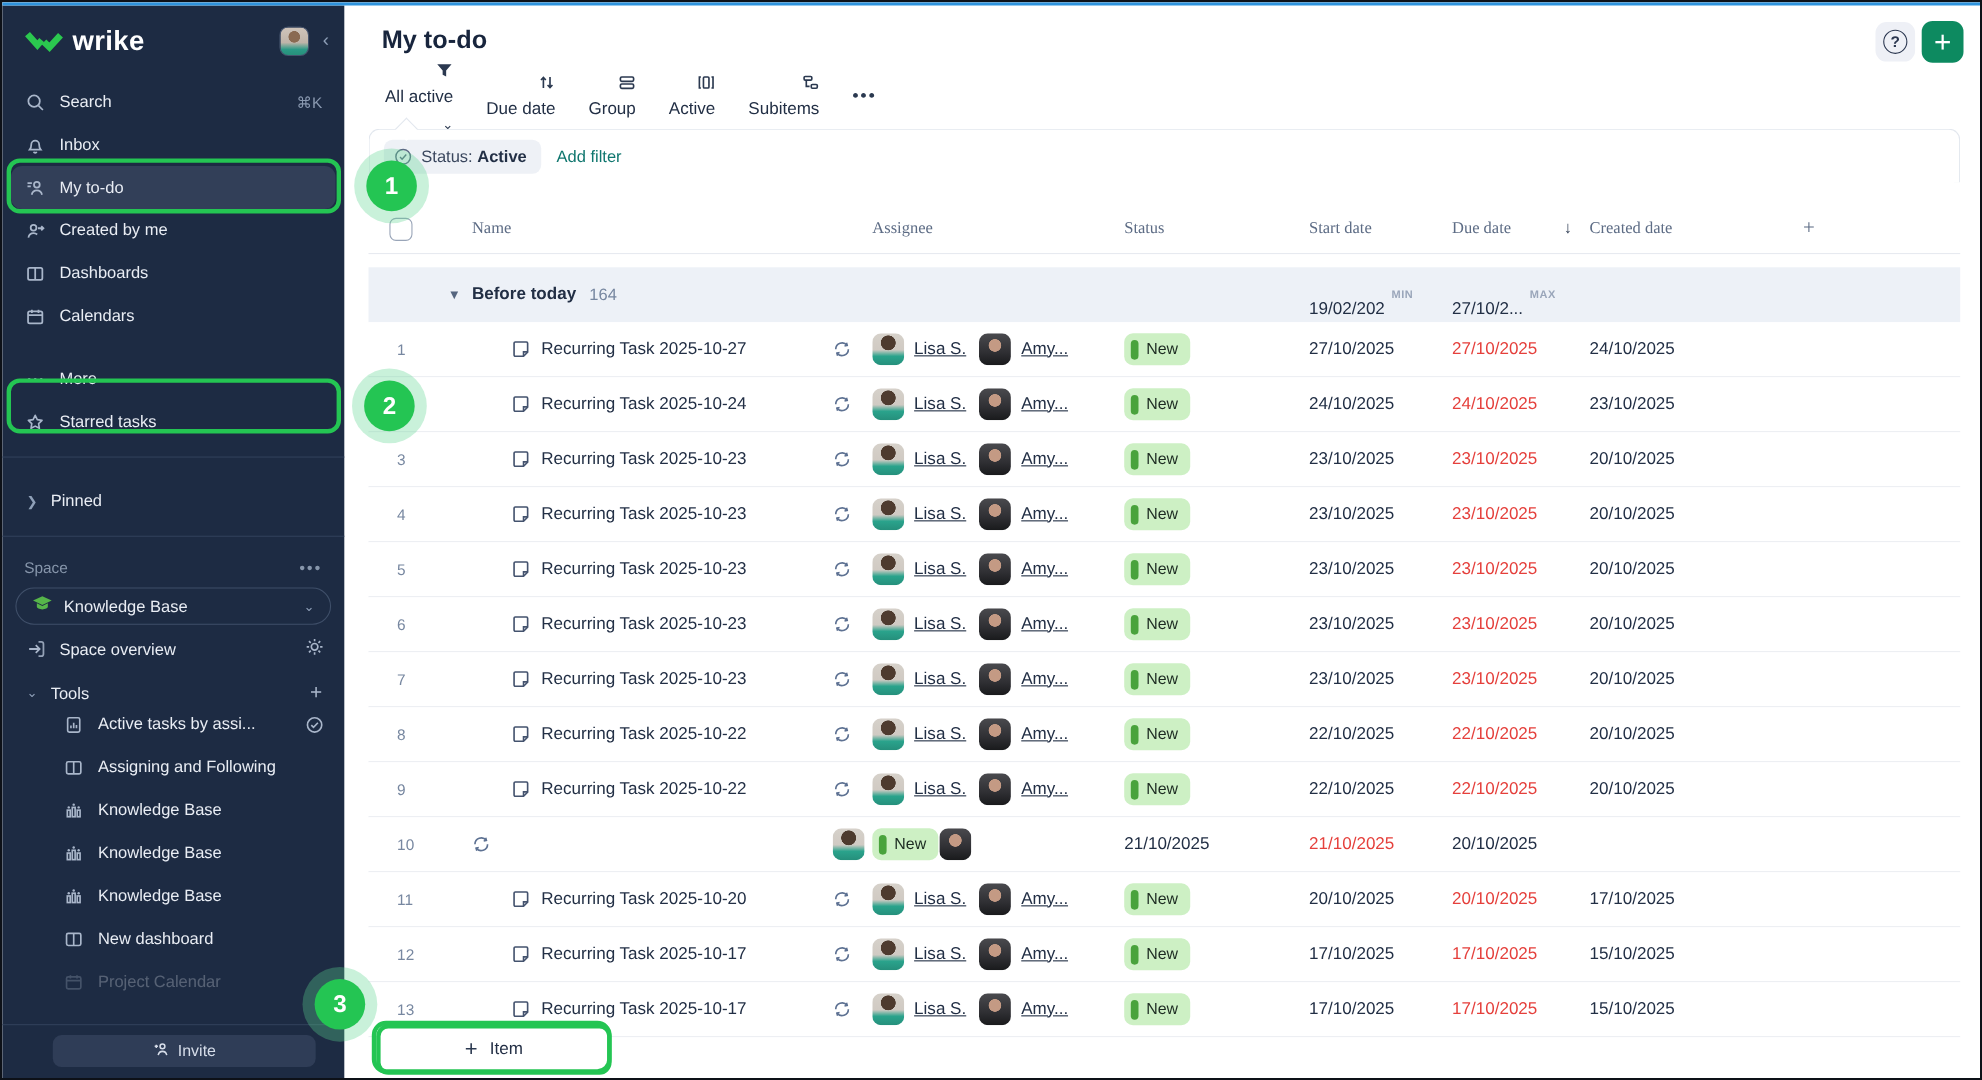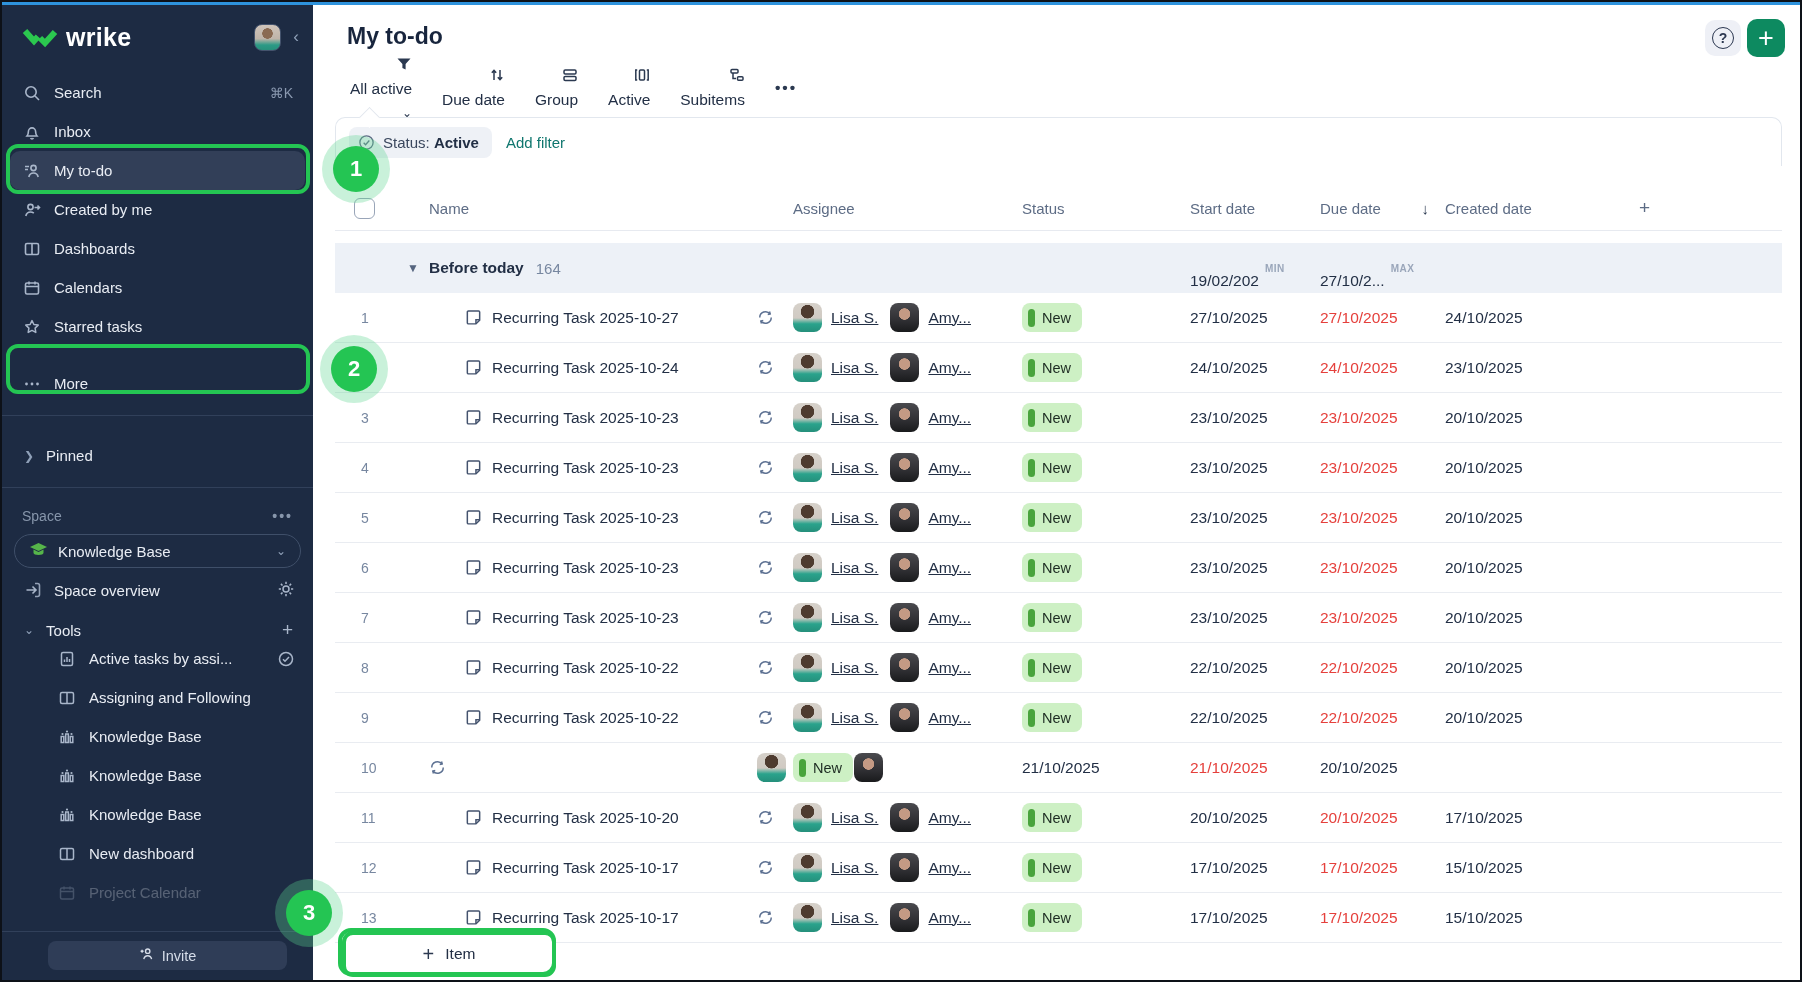--- a/index.html
+++ b/index.html
@@ -55,21 +55,21 @@
   .filter-panel{position:absolute;left:20px;right:18px;top:112px;height:49px;border:1px solid #e2e7ee;border-bottom:none;border-radius:10px 10px 0 0;background:#fff;}
   .notch{position:absolute;top:-8px;left:26px;width:15px;height:15px;background:#fff;border-left:1px solid #e2e7ee;border-top:1px solid #e2e7ee;transform:rotate(45deg);}
   .filter-inner{display:flex;align-items:center;height:100%;padding-left:13px;gap:14px;}
   .status-pill{display:flex;align-items:center;gap:8px;background:#eef1f6;border-radius:8px;height:31px;padding:0 13px 0 9px;font-size:15px;color:#3a475e;cursor:pointer;}
   .status-pill b{color:#222f45;font-weight:700;}
   .add-filter{color:#0f766e;font-size:15px;cursor:pointer;}
 
   
   .table{position:absolute;left:20px;right:18px;top:181px;bottom:0;}
   .grid{display:grid;grid-template-columns:94px 328px 36px 229px 168px 130px 125px 160px 1fr;align-items:center;}
-  .thead{height:45px;border-bottom:1px solid #e7eaf0;color:#5d6c85;font-size:15px;}
+  .thead{height:45px;border-bottom:1px solid #e7eaf0;color:#5d6c85;font-size:15px;font-family:Liberation Serif, serif;}
   .thead .c{display:flex;align-items:center;height:100%;}
   .cb{width:21px;height:21px;border:1.5px solid #99a5b8;border-radius:6px;margin-left:19px;background:#fff;cursor:pointer;}
   .col-plus{color:#5d6c85;font-size:19px;padding-left:34px;cursor:pointer;}
   .sort-arrow{margin-left:auto;padding-right:16px;color:#2b3950;font-size:15px;}
   .gap{height:12px;}
   .group-row{height:50px;background:#edf1f7;font-size:15.5px;color:#222f45;}
   .group-row .c{display:flex;align-items:center;height:100%;}
   .g-chev{margin-left:72px;color:#55657f;font-size:12px;cursor:pointer;}
   .g-label{font-weight:700;}
   .g-count{color:#7787a0;font-weight:400;margin-left:12px;font-size:15px;}
@@ -170,37 +170,37 @@
       </div>
       <div class="nav-item">
         <span class="nicon">
           <svg width="18" height="18" viewBox="0 0 18 18" fill="none" stroke="currentColor" stroke-width="1.6">
               <rect x="2.5" y="4" width="13" height="11" rx="1.5"></rect>
               <path d="M2.5 7.5h13M6 2.5v3M12 2.5v3"></path>
             </svg>
         </span>
         <span>Calendars</span>
       </div>
-      <div class="nav-item">
-        <span class="nicon">
-          <svg width="18" height="18" viewBox="0 0 18 18" fill="none" stroke="currentColor" stroke-width="1.5">
-              <path d="M9 2.6l1.9 3.9 4.3.6-3.1 3 .7 4.3L9 12.4l-3.8 2 .7-4.3-3.1-3 4.3-.6z" stroke-linejoin="round"></path>
-            </svg>
-        </span>
-        <span>Starred tasks</span>
-      </div>
       <div class="nav-item more-item">
         <span class="nicon">
           <svg width="18" height="18" viewBox="0 0 18 18" fill="currentColor">
               <circle cx="3.5" cy="9" r="1.4"></circle>
               <circle cx="9" cy="9" r="1.4"></circle>
               <circle cx="14.5" cy="9" r="1.4"></circle>
             </svg>
         </span>
         <span>More</span>
+      </div>
+      <div class="nav-item">
+        <span class="nicon">
+          <svg width="18" height="18" viewBox="0 0 18 18" fill="none" stroke="currentColor" stroke-width="1.5">
+              <path d="M9 2.6l1.9 3.9 4.3.6-3.1 3 .7 4.3L9 12.4l-3.8 2 .7-4.3-3.1-3 4.3-.6z" stroke-linejoin="round"></path>
+            </svg>
+        </span>
+        <span>Starred tasks</span>
       </div>
     </div>
 
     <div class="divider"></div>
     <div class="pinned-row">
       <span class="chev">❯</span>
       <span>Pinned</span>
     </div>
     <div class="divider"></div>
 

